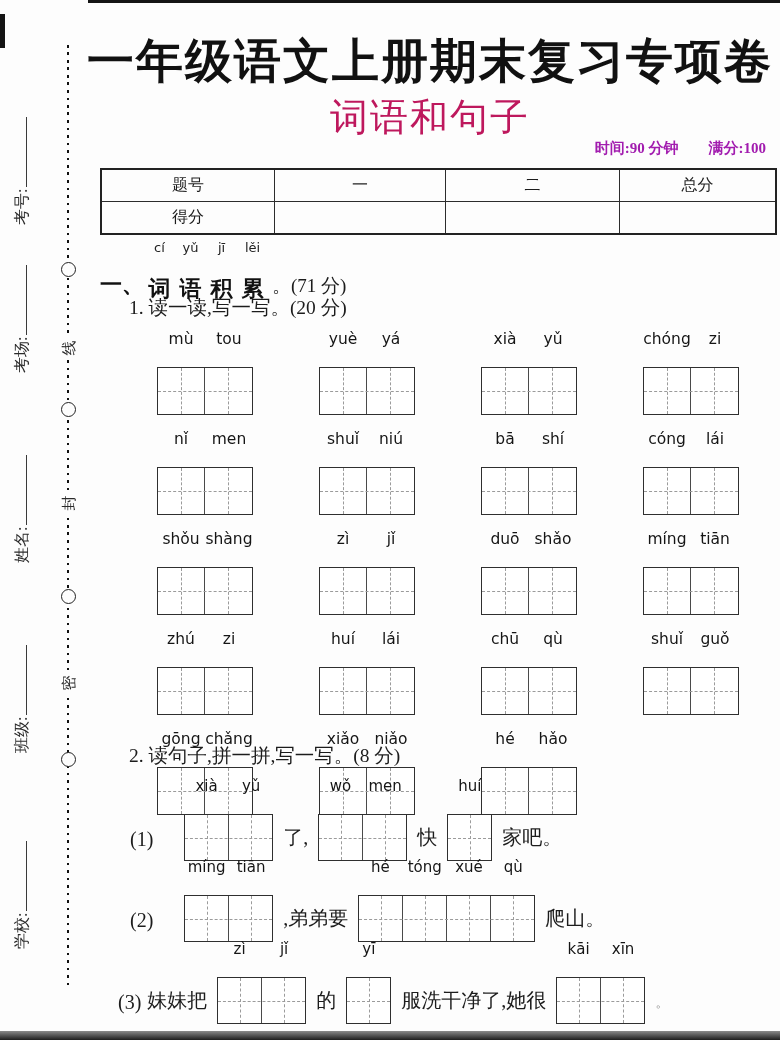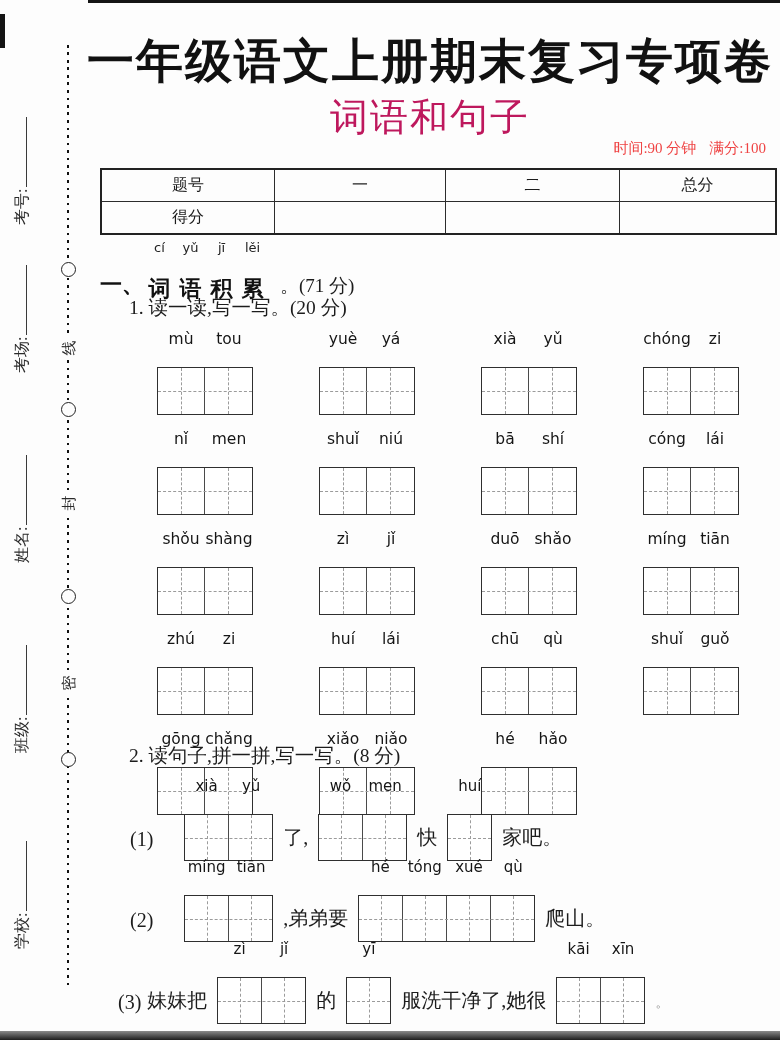--- a/index.html
+++ b/index.html
@@ -31,34 +31,34 @@
   .sc-0 { top:262px; } .sc-1 { top:402px; } .sc-2 { top:589px; } .sc-3 { top:752px; }
   .seal-char { position:absolute; left:59px; width:20px; height:22px; line-height:22px; text-align:center;
     background:#fdfdfd; font-size:15px; color:#2a2a2a; transform:rotate(-90deg); }
   .sch-0 { top:337px; } .sch-1 { top:492px; } .sch-2 { top:672px; }
 
   
   .title { position:absolute; left:85px; top:31px; width:690px; text-align:center;
     font-family:"Liberation Sans", sans-serif; font-weight:bold; font-size:47px; line-height:60px; letter-spacing:2px; color:#111; }
   .subtitle { position:absolute; left:85px; top:94px; width:690px; text-align:center;
     font-family:"Liberation Sans", sans-serif; font-weight:normal; font-size:38px; line-height:46px; letter-spacing:2px; color:#be185d; }
-  .meta { position:absolute; right:14px; top:139px; font-size:15px; display:flex; gap:13px; color:#ef4444; }
+  .meta { position:absolute; right:14px; top:139px; font-size:15px; display:flex; gap:30px; color:#a21caf;font-weight:bold; }
 
   
   .score-table { position:absolute; left:100px; top:168px; width:670px;
     border-collapse:collapse; border:2px solid #222; table-layout:fixed; }
   .score-table td { border:1px solid #2c2c2c; height:31px; text-align:center; font-size:16px; padding:0; }
 
   
   .sec-heading { position:absolute; left:100px; top:240px; display:flex; align-items:flex-end; }
   .sec-prefix { font-family:"Liberation Sans", sans-serif; font-weight:bold; font-size:22px; padding-bottom:2px; color:#111; }
   .rcol { display:flex; flex-direction:column; align-items:center; padding:0 4.5px;gap:20px; }
   .rpy { font-family:"DejaVu Sans", sans-serif; font-size:13px; height:16px; line-height:16px; color:#222; }
   .rch { font-family:"Liberation Sans", sans-serif; font-weight:bold; font-size:22px; line-height:26px; color:#111; }
-  .sec-suffix { font-size:19px; padding-bottom:3px; margin-left:12px; }
+  .sec-suffix { font-size:19px; padding-bottom:3px; margin-left:4px; }
 
   .item-label { position:absolute; left:129px; font-size:19.5px; }
   #item1-label { top:294px; }
   #item2-label { top:742px; }
 
   
   .wbox { display:flex; border:1.6px solid #2f2f2f; position:relative; background:#fff; }
   .wcell { position:relative; }
   .wcell + .wcell { border-left:1px solid #4a4a4a; }
   .wcell::before { content:""; position:absolute; top:0; bottom:0; left:50%; width:0; border-left:1px dashed #9b9b9b; }

